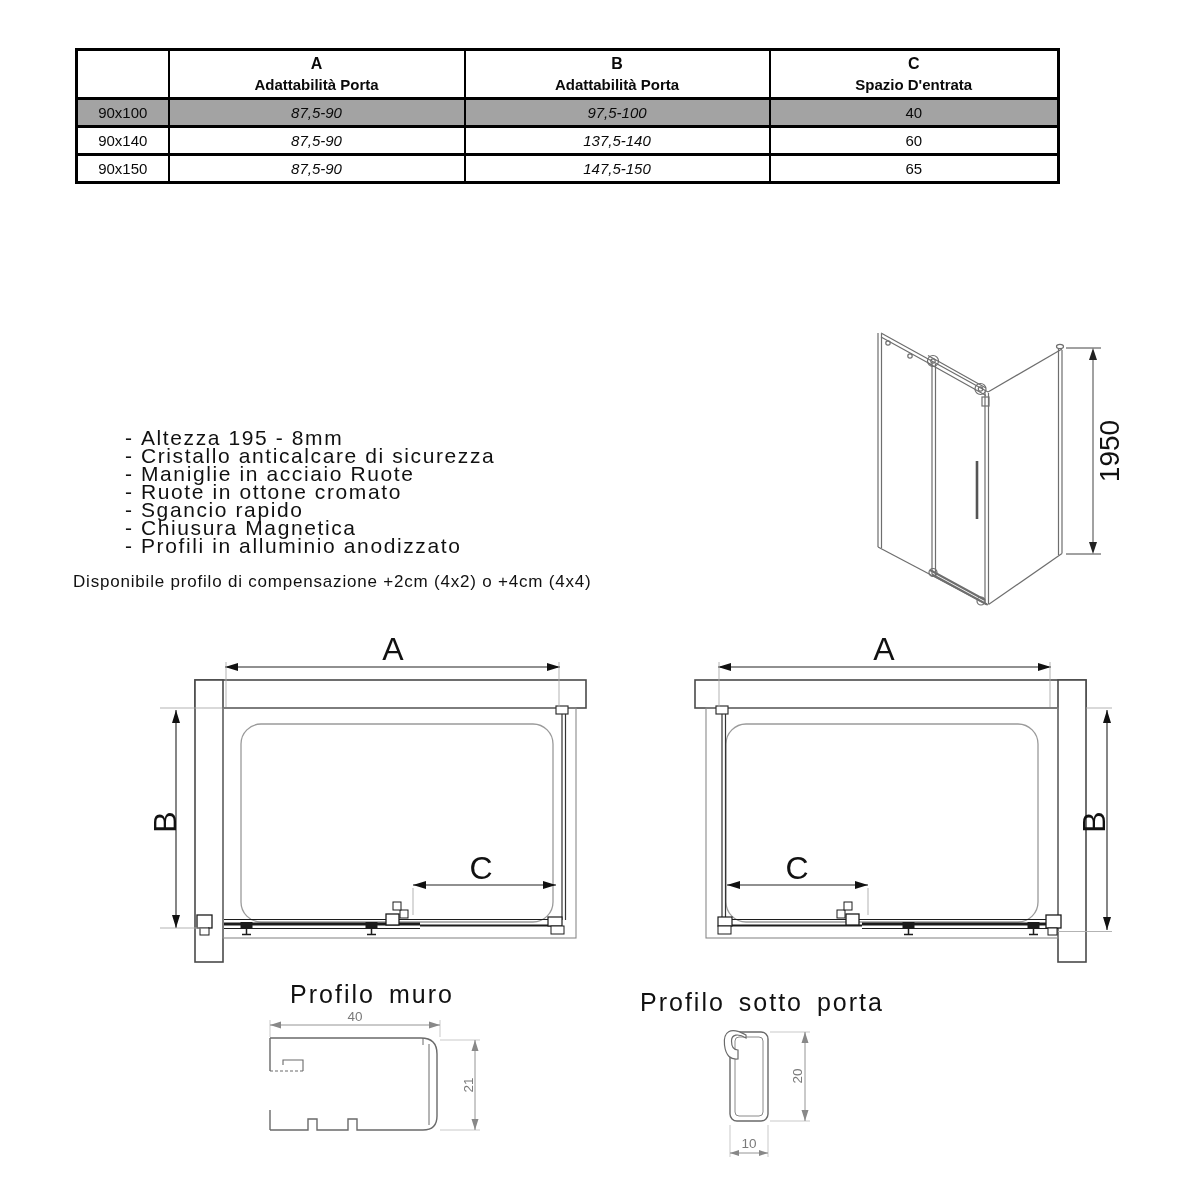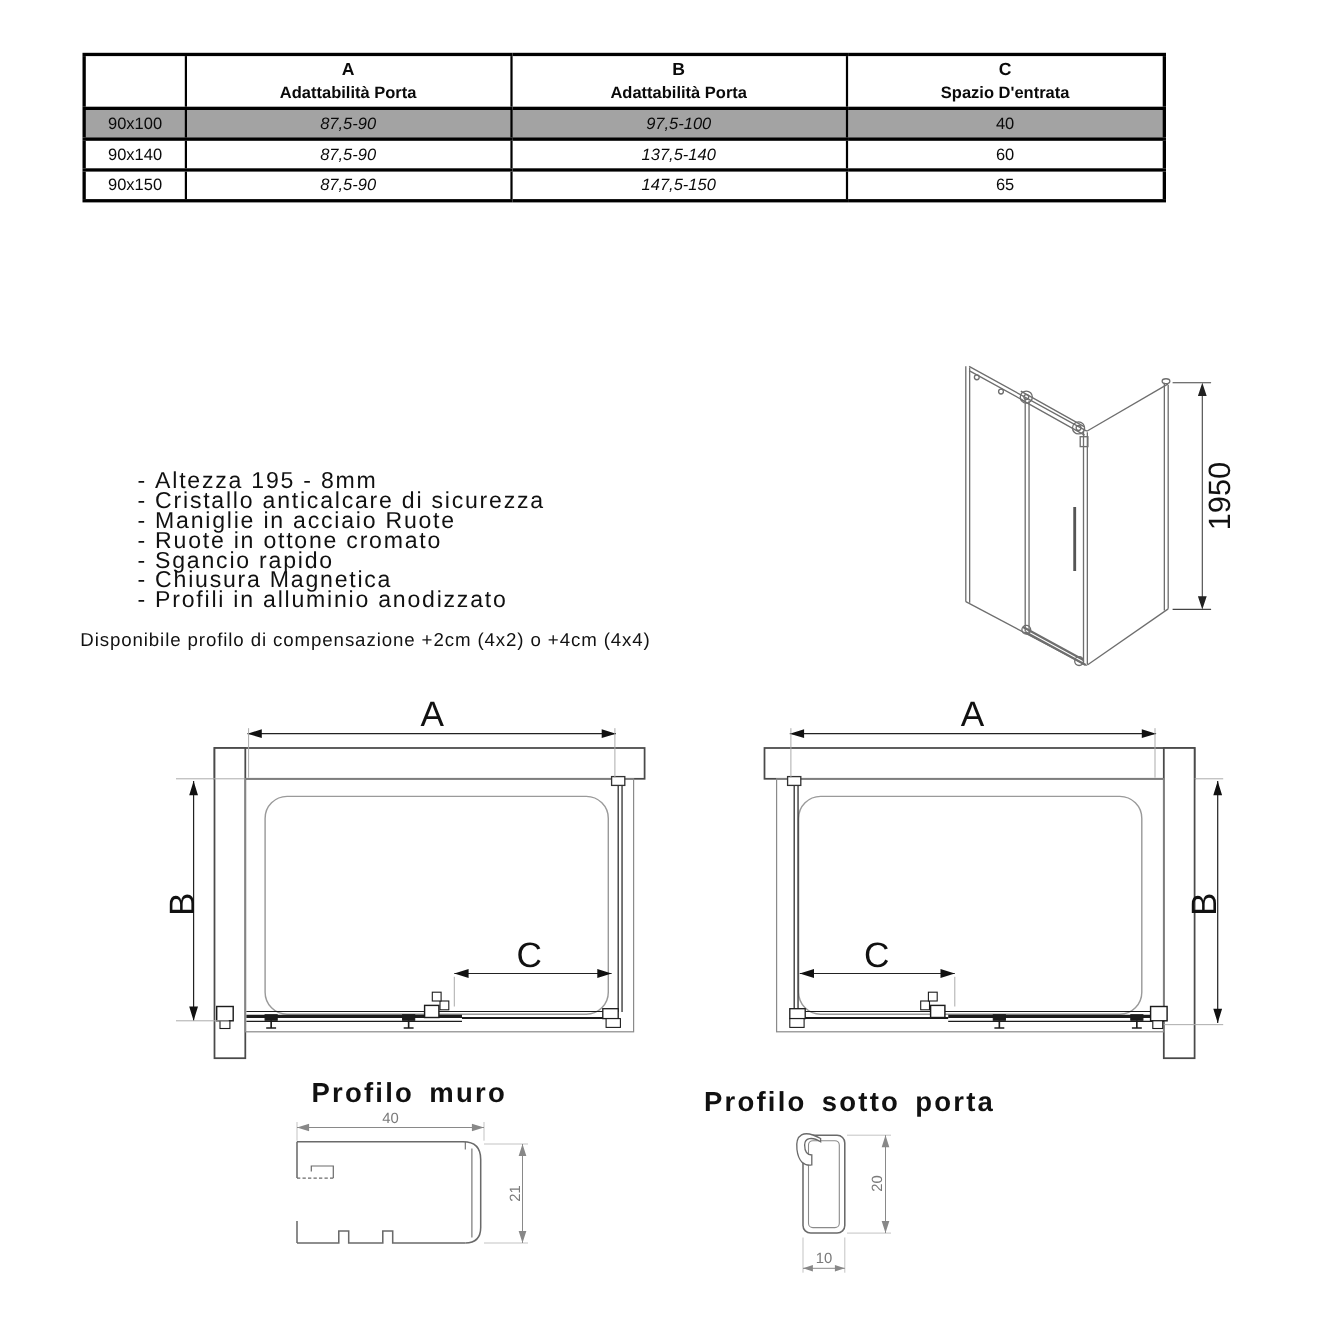--- a/index.html
+++ b/index.html
@@ -30,21 +30,21 @@
              white-space:nowrap;}
 
   
   .draw{position:absolute;}
   .draw text{font-family:"Liberation Sans",sans-serif;}
   .dim-big{font-size:32px;fill:#111;text-anchor:middle;}
   .dim-iso{font-size:28px;fill:#111;text-anchor:middle;}
   .dim-sm{font-size:13.5px;fill:#7a7a7a;text-anchor:middle;}
 
   
-  .prof-title{position:absolute;font-size:25px;font-weight:bold;letter-spacing:2px;
+  .prof-title{position:absolute;font-size:25px;font-weight:normal;letter-spacing:2px;
               word-spacing:5px;text-align:center;white-space:nowrap;}
 </style>
 </head>
 <body>
 
 <div id="canvas">
 
   <table class="size-table">
     <colgroup>
         <col style="width:92px">

